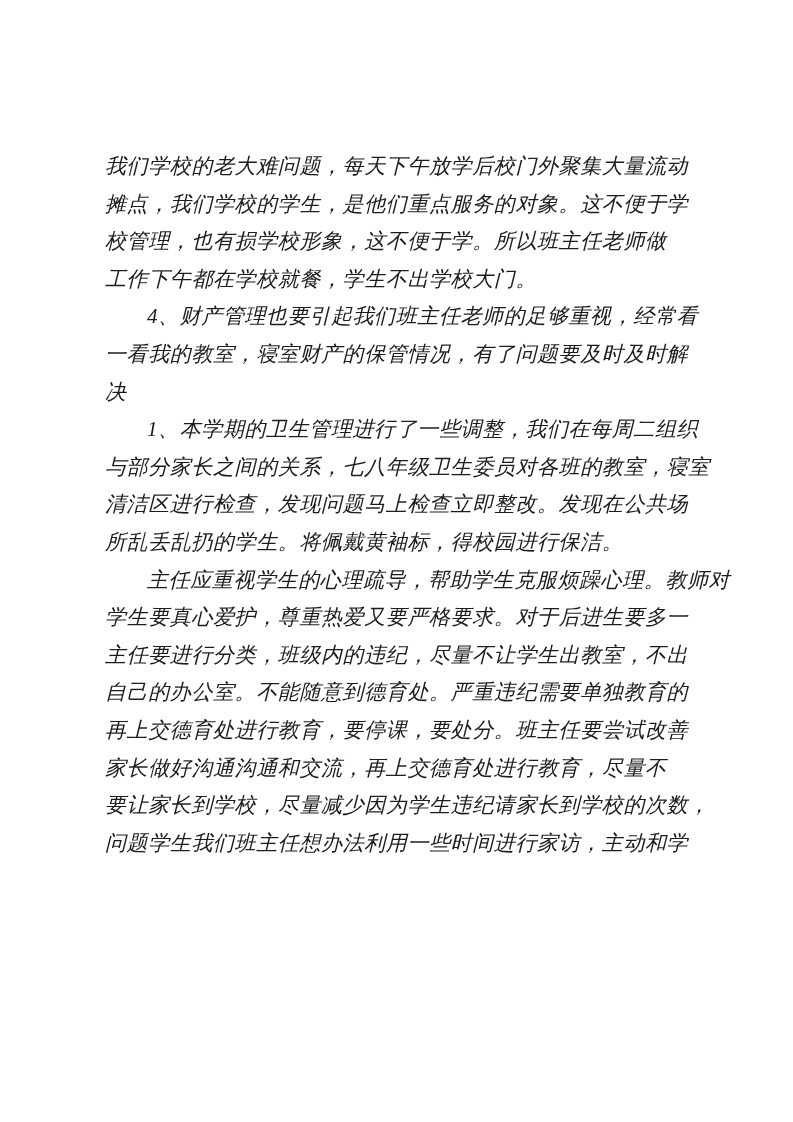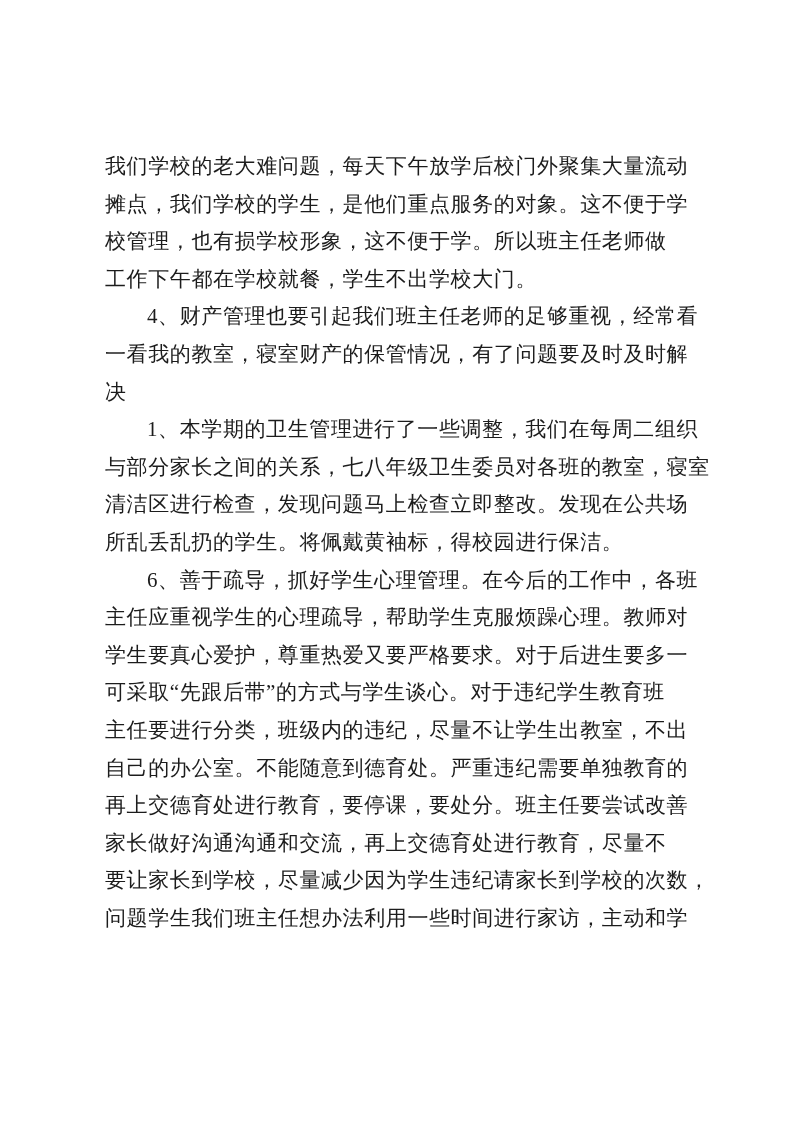--- a/index.html
+++ b/index.html
@@ -33,20 +33,21 @@
     letter-spacing: 0.6px;
   }
   .paragraph {
     margin: 0;
     padding: 0;
   }
   .line {
     height: 37.6px;
     white-space: nowrap;
     text-align: left;
+    font-style: italic;
   }
   .p-indent .line:first-child {
     text-indent: 2em;
   }
 </style>
 </head>
 <body>
 
 <div class="page">
   <div class="text-block">
@@ -65,24 +66,22 @@
     </div>
 
     <div class="paragraph p-indent">
       <div class="line">1、本学期的卫生管理进行了一些调整，我们在每周二组织</div>
       <div class="line">与部分家长之间的关系，七八年级卫生委员对各班的教室，寝室</div>
       <div class="line">清洁区进行检查，发现问题马上检查立即整改。发现在公共场</div>
       <div class="line">所乱丢乱扔的学生。将佩戴黄袖标，得校园进行保洁。</div>
     </div>
 
     <div class="paragraph p-indent">
-      <div class="line">6、善于疏导，抓好学生心理管理。在今后的工作中，各班</div>
       <div class="line">主任应重视学生的心理疏导，帮助学生克服烦躁心理。教师对</div>
       <div class="line">学生要真心爱护，尊重热爱又要严格要求。对于后进生要多一</div>
-      <div class="line">可采取“先跟后带”的方式与学生谈心。对于违纪学生教育班</div>
       <div class="line">主任要进行分类，班级内的违纪，尽量不让学生出教室，不出</div>
       <div class="line">自己的办公室。不能随意到德育处。严重违纪需要单独教育的</div>
       <div class="line">再上交德育处进行教育，要停课，要处分。班主任要尝试改善</div>
       <div class="line">家长做好沟通沟通和交流，再上交德育处进行教育，尽量不</div>
       <div class="line">要让家长到学校，尽量减少因为学生违纪请家长到学校的次数，</div>
       <div class="line">问题学生我们班主任想办法利用一些时间进行家访，主动和学</div>
     </div>
 
   </div>
 </div>

